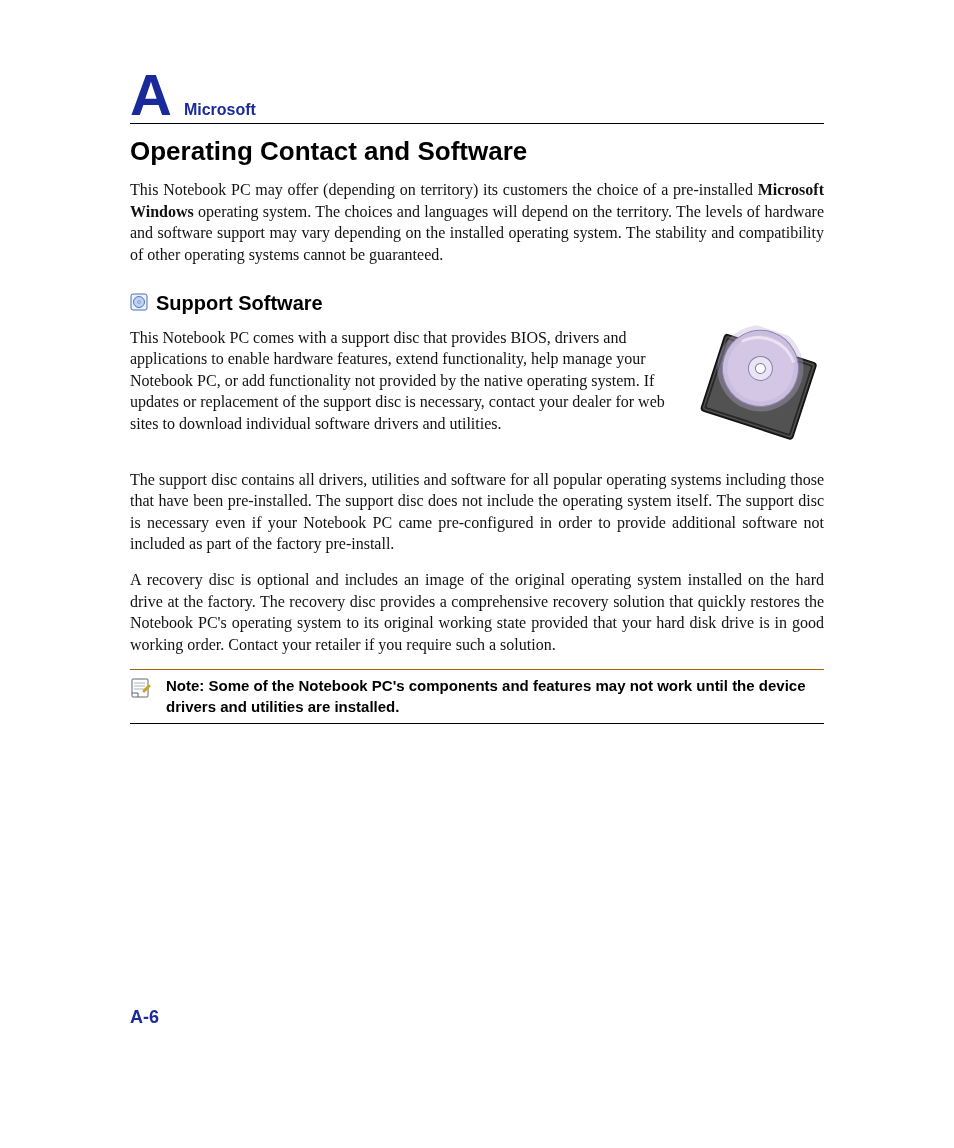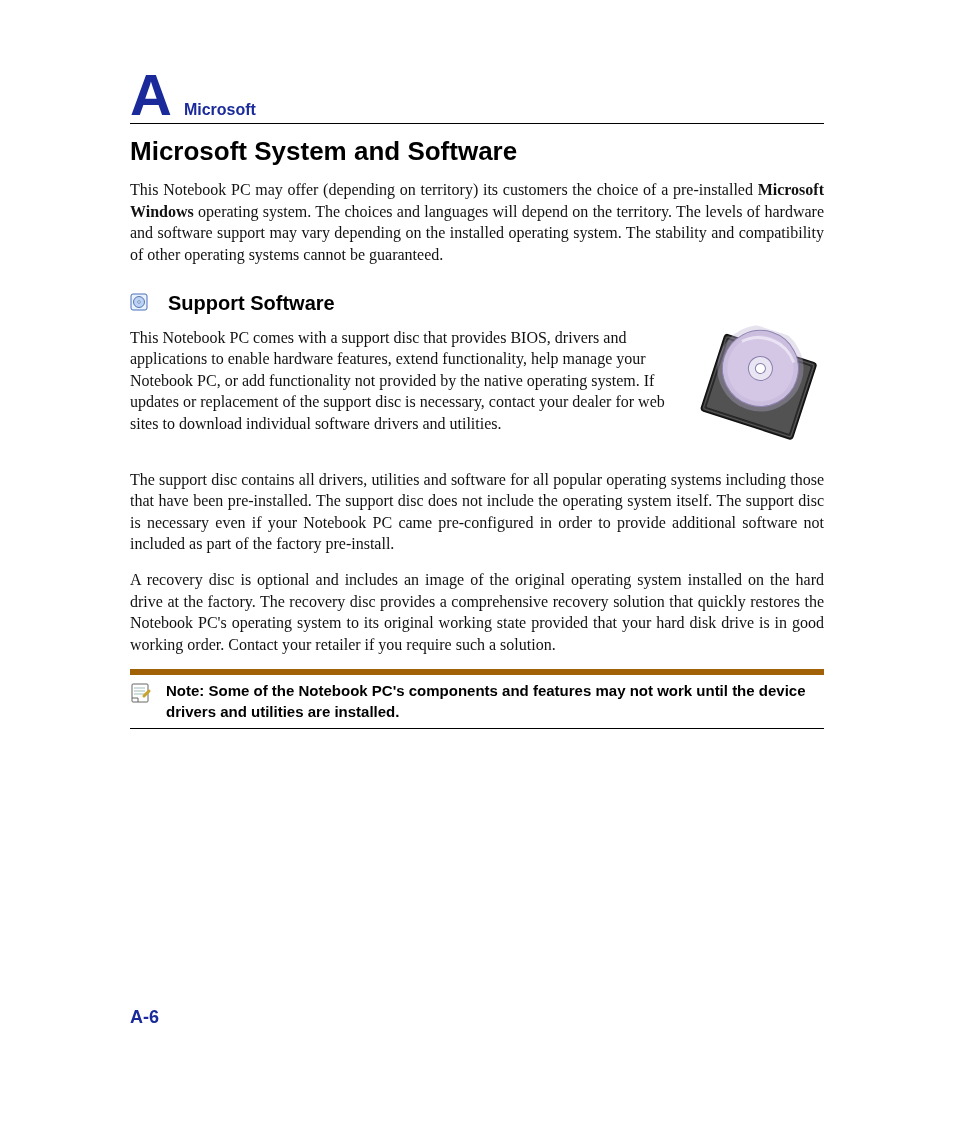--- a/index.html
+++ b/index.html
@@ -49,31 +49,31 @@
   .body-text {
     font-size: 16px;
     line-height: 1.35;
     color: #111;
     text-align: justify;
     margin: 12px 0 14px 0;
   }
   .section-row {
     display: flex;
     align-items: center;
-    gap: 20px;
+    gap: 8px;
     margin-top: 26px;
   }
   .sub-title {
     font-family: Arial, Helvetica, sans-serif;
     font-weight: 700;
     font-size: 20px;
     color: #000;
   }
   .note-block {
-    border-top: 6px solid #a16207;
+    border-top: 1px solid #a16207;
     border-bottom: 1px solid #000;
     padding: 6px 0 6px 0;
     margin-top: 8px;
     display: flex;
     gap: 14px;
     align-items: flex-start;
   }
   .note-text {
     font-family: Arial, Helvetica, sans-serif;
     font-weight: 700;
@@ -108,21 +108,21 @@
 </head>
 <body>
 
 <div class="page">
 
   <div class="header-line">
     <span class="big-letter">A</span>
     <span class="appendix-label">Microsoft</span>
   </div>
 
-  <div class="main-title">Microsoft System and Software</div>
+  <div class="main-title">Operating Contact and Software</div>
 
   <p class="body-text">
     <span>This Notebook PC may offer (depending on territory) its customers the choice of a pre-installed </span><b>Microsoft Windows</b><span> operating system. The choices and languages will depend on the territory. The levels of hardware and software support may vary depending on the installed operating system. The stability and compatibility of other operating systems cannot be guaranteed.</span>
   </p>
 
   <div class="section-row">
     <span class="small-icon">
       <svg width="18" height="18" viewBox="0 0 18 18">
         <rect x="1" y="1" width="16" height="16" rx="2" fill="#e9f2ff" stroke="#4a6fbb" stroke-width="1"></rect>
         <circle cx="9" cy="9" r="5.5" fill="#bcd3f5" stroke="#3a5a99" stroke-width="0.8"></circle>

